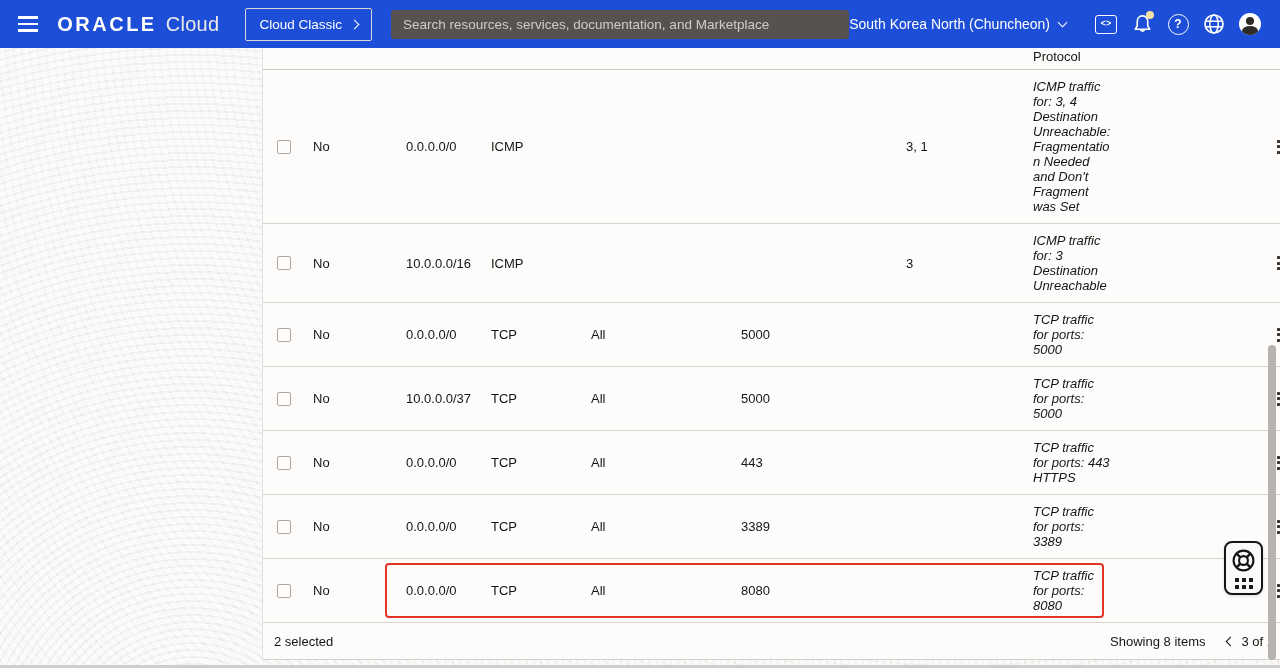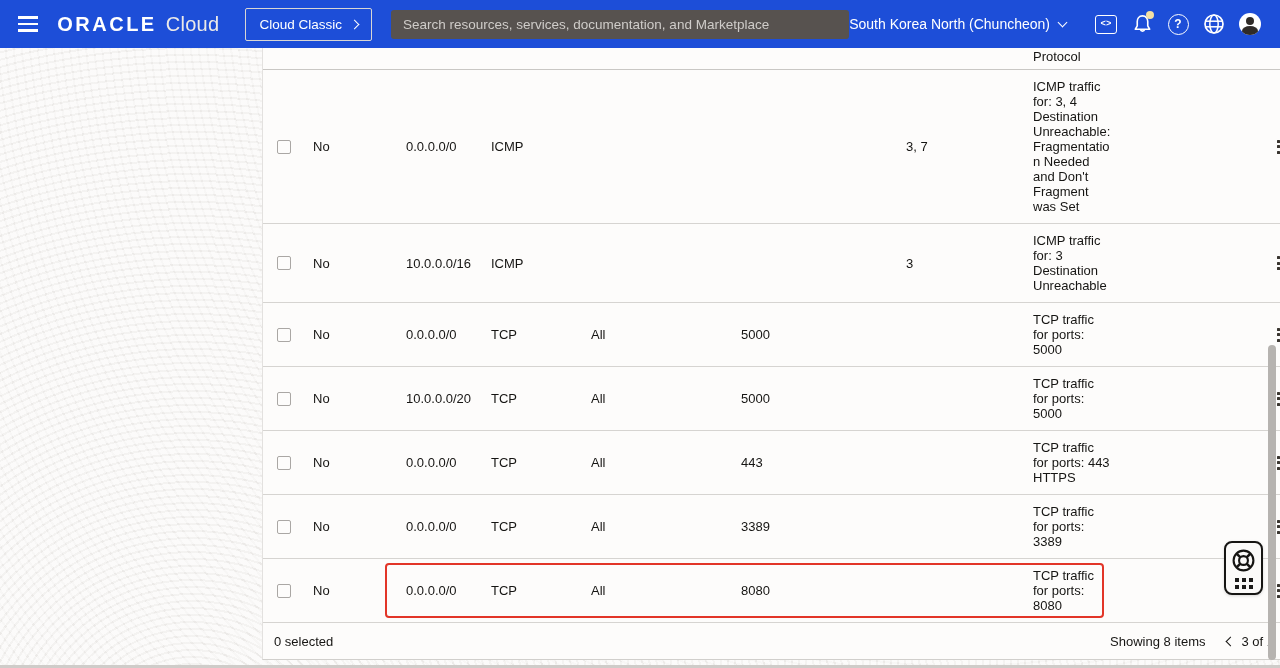--- a/index.html
+++ b/index.html
@@ -65,21 +65,21 @@
   .rule-row:last-of-type { border-bottom:none; }
   .c-check { width:50px; padding-left:14px; flex:none; }
   .cb { display:block; width:14px; height:14px; border:1px solid #aaa7a4; border-radius:2px;
     background:#fdfcfb; cursor:pointer; }
   .c-stateless { width:93px; flex:none; }
   .c-source { width:85px; flex:none; }
   .c-proto { width:100px; flex:none; }
   .c-sport { width:150px; flex:none; }
   .c-dport { width:165px; flex:none; }
   .c-type { width:127px; flex:none; }
-  .c-desc { flex:1; white-space:pre-line; }
+  .c-desc { flex:1; white-space:pre-line;font-style:italic; }
   .c-menu { width:36px; flex:none; display:flex; justify-content:flex-start; }
   .kebab { display:flex; flex-direction:column; gap:2.5px; padding:4px 6px; cursor:pointer; }
   .kebab i { width:3px; height:3px; background:#39352f; border-radius:0.5px; }
   .hl-box { display:none; position:absolute; left:122px; width:719px; top:4px; bottom:4px;
     border:2px solid var(--hl-red,#e23528); border-radius:4px; pointer-events:none; }
   .rule-row.highlighted .hl-box { display:block; }
 
   .table-footer { display:flex; align-items:center; height:37px; border-top:1px solid #d6d4d1;
     font-size:13px; padding:0 11px; }
   .tf-right { margin-left:auto; display:flex; align-items:center; }
@@ -160,21 +160,21 @@
     <div>
   <div class="rule-row">
     <div class="c-check">
       <span class="cb"></span>
     </div>
     <div class="c-stateless">No</div>
     <div class="c-source">0.0.0.0/0</div>
     <div class="c-proto">ICMP</div>
     <div class="c-sport"></div>
     <div class="c-dport"></div>
-    <div class="c-type">3, 7</div>
+    <div class="c-type">3, 1</div>
     <div class="c-desc">ICMP traffic
 for: 3, 4
 Destination
 Unreachable:
 Fragmentatio
 n Needed
 and Don't
 Fragment
 was Set</div>
     <div class="c-menu">
@@ -232,21 +232,21 @@
             </span>
     </div>
 
   </div>
 
   <div class="rule-row">
     <div class="c-check">
       <span class="cb"></span>
     </div>
     <div class="c-stateless">No</div>
-    <div class="c-source">10.0.0.0/20</div>
+    <div class="c-source">10.0.0.0/37</div>
     <div class="c-proto">TCP</div>
     <div class="c-sport">All</div>
     <div class="c-dport">5000</div>
     <div class="c-type"></div>
     <div class="c-desc">TCP traffic
 for ports:
 5000</div>
     <div class="c-menu">
       <span class="kebab">
               <i></i>
@@ -321,21 +321,21 @@
               <i></i>
               <i></i>
               <i></i>
             </span>
     </div>
     <span class="hl-box"></span>
   </div>
 </div>
 
     <div class="table-footer">
-      <span>0 selected</span>
+      <span>2 selected</span>
       <div class="tf-right">
         <span class="tf-showing">Showing 8 items</span>
         <span class="pg-btn">
             <span class="chev left"></span>
           </span>
         <span>3 of 1</span>
         <span class="pg-btn">
             <span class="chev right"></span>
           </span>
       </div>

